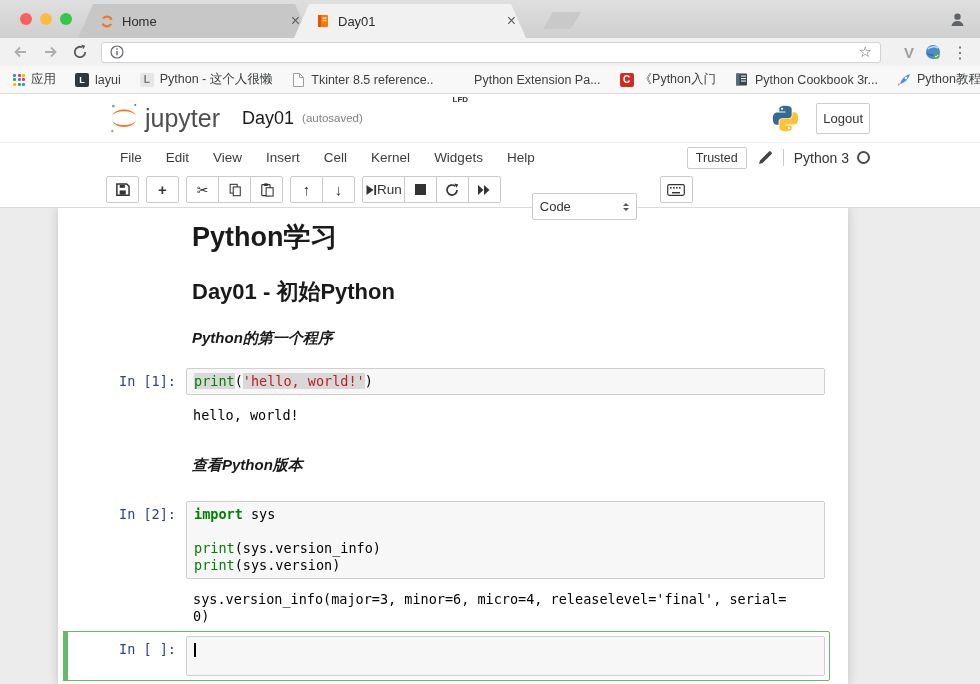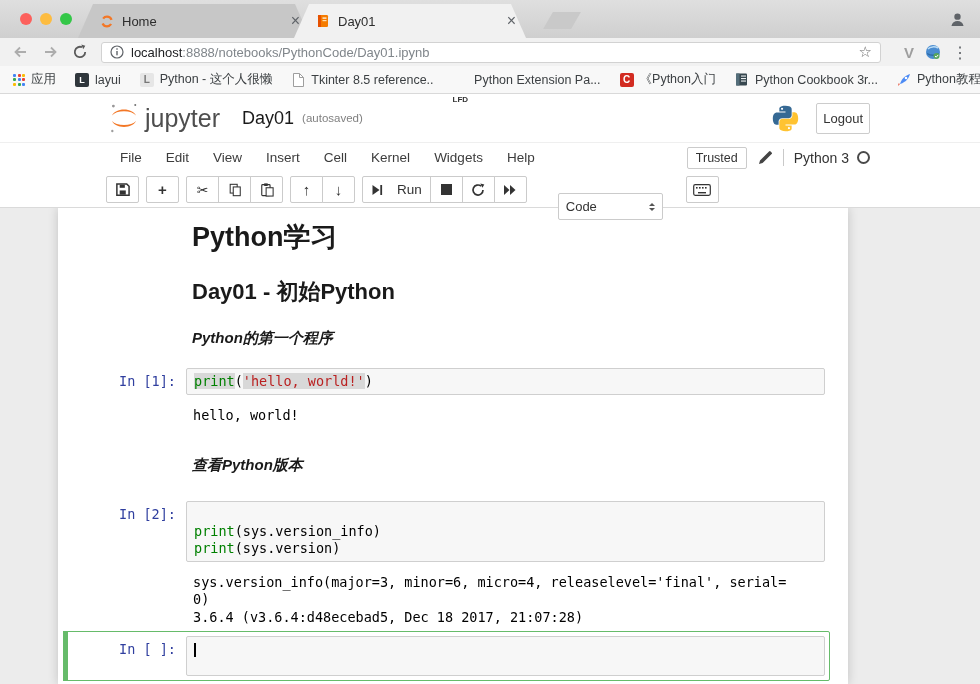--- a/index.html
+++ b/index.html
@@ -57,21 +57,21 @@
   .kernel-name { font-size:14px; color:#333; }
   .kernel-ind { width:13px; height:13px; border:2px solid #4a4a4a; border-radius:50%; margin-left:8px; }
 
   .jp-toolbar { height:36px; background:#fff; border-bottom:1px solid #DADADA; display:flex; align-items:center; padding-left:106px; gap:7px; }
   .tb-group { display:flex; }
   .tb-btn { min-width:33px; height:27px; background:#fff; border:1px solid #CBCBCB; display:flex; align-items:center; justify-content:center; font-size:14px; color:#333; padding:0 6px; }
   .tb-group .tb-btn + .tb-btn { margin-left:-1px; }
   .tb-group .tb-btn:first-child { border-radius:2px 0 0 2px; }
   .tb-group .tb-btn:last-child { border-radius:0 2px 2px 0; }
   .tb-group .tb-btn:only-child { border-radius:2px; }
-  .run-btn { gap:14px; font-size:13.5px; padding:0 8px; }
+  .run-btn { gap:0; font-size:13.5px; padding:0 2px; }
   .arrow-glyph { font-size:15px; font-weight:bold; }
   .cell-type { width:105px; height:27px; border:1px solid #CBCBCB; border-radius:2px; background:#fff; display:flex; align-items:center; padding:0 7px; font-size:13px; color:#333; margin-left:24px;margin-top:34px; }
   .sel-arrows { margin-left:auto; display:flex; flex-direction:column; align-items:center; line-height:0; }
   .sel-arrows i { border:3.5px solid transparent; display:block; }
   .sel-arrows .up { border-bottom-color:#555; margin-bottom:2px; }
   .sel-arrows .dn { border-top-color:#555; }
   .kbd-btn { margin-left:16px; border-radius:2px; }
 
   
   .nb-area { height:476px; background:#ECECEC; overflow:hidden; }
@@ -164,21 +164,20 @@
         </svg>
     </span>
     <div class="url-box">
       <span>
         <svg width="14" height="14" viewBox="0 0 14 14">
             <circle cx="7" cy="7" r="6" fill="none" stroke="#5F6368" stroke-width="1.2"></circle>
             <rect x="6.3" y="6" width="1.4" height="4.3" fill="#5F6368"></rect>
             <rect x="6.3" y="3.3" width="1.4" height="1.4" fill="#5F6368"></rect>
           </svg>
       </span>
-      <span class="url-text"><span>localhost</span><span class="url-path">:8888/notebooks/PythonCode/Day01.ipynb</span></span>
       <span class="star">☆</span>
     </div>
     <span class="ext-ic v-ext">V</span>
     <span class="ext-ic">
       <svg width="16" height="16" viewBox="0 0 16 16">
           <circle cx="8" cy="8" r="7" fill="#4A8CD0"></circle>
           <path d="M3 5c2-2.5 7-2.8 10-1" stroke="#BBDCF5" stroke-width="1.5" fill="none"></path>
           <path d="M2 9.5c3 2 8 2.2 12 .3" stroke="#2F6CA8" stroke-width="1.5" fill="none"></path>
           <circle cx="11.5" cy="12" r="3" fill="#58A65C"></circle>
           <path d="M10 12l1.2 1.2 2-2.3" stroke="#fff" stroke-width="1" fill="none"></path>
@@ -394,31 +393,31 @@
         <div class="output-text mono">
             <div class="out-line">hello, world!</div>
           </div>
       </div>
 
       <h3 class="md md-h3 mt-h3b">查看Python版本</h3>
 
       <div class="cell cell-2">
         <div class="prompt mono">In [2]:</div>
         <div class="input-area mono">
+          <div class="cm-line"><span class="kw">import</span><span> sys</span></div>
           <div class="cm-line"></div>
           <div class="cm-line"><span class="bi">print</span><span>(sys.version_info)</span></div>
           <div class="cm-line"><span class="bi">print</span><span>(sys.version)</span></div>
         </div>
       </div>
       <div class="output-row out-2">
         <div class="out-spacer"></div>
         <div class="output-text mono">
           <div class="out-line">sys.version_info(major=3, minor=6, micro=4, releaselevel='final', serial=</div>
           <div class="out-line">0)</div>
-          <div class="out-line">3.6.4 (v3.6.4:d48ecebad5, Dec 18 2017, 21:07:28)</div>
         </div>
       </div>
 
       <div class="cell cell-3 cell-selected">
         <div class="prompt mono">In [ ]:</div>
         <div class="input-area mono" style="min-height:40px">
           <div class="cm-line"><span class="cursor"></span></div>
         </div>
       </div>
 

